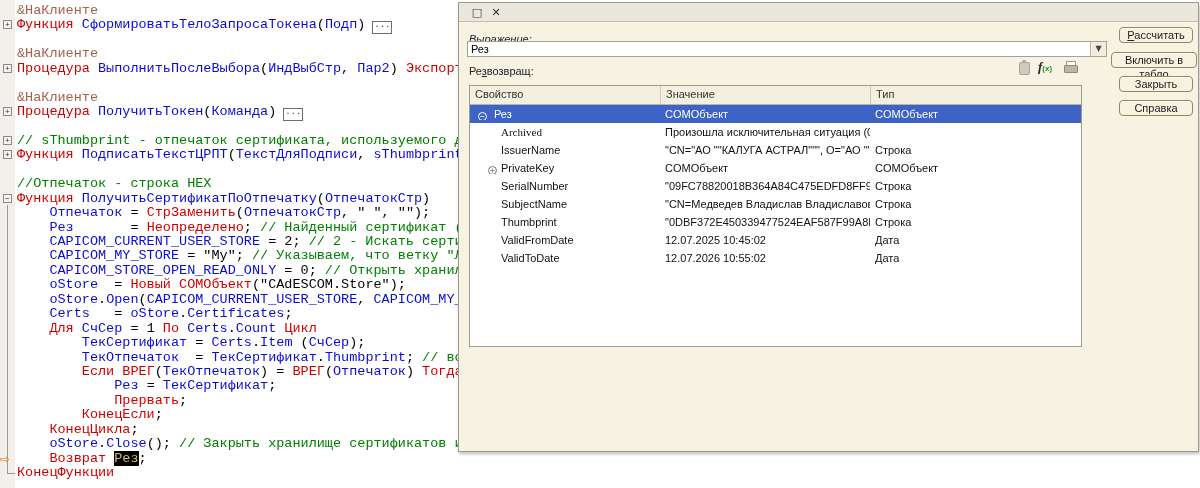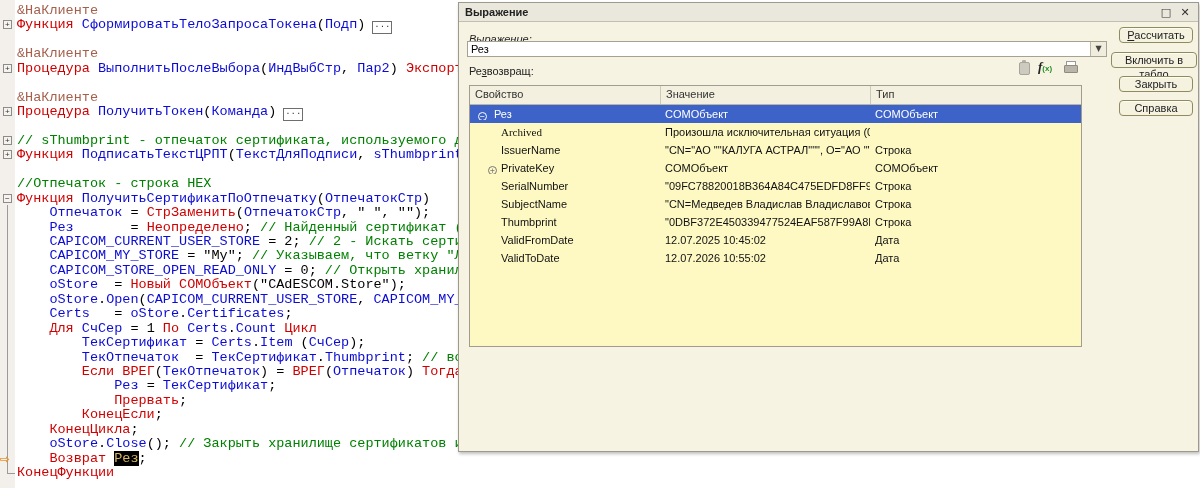--- a/index.html
+++ b/index.html
@@ -44,21 +44,21 @@
   .ico{position:relative;width:14px;height:14px;}
   #ico-clip-body{position:absolute;left:2px;top:2px;width:9px;height:11px;background:#CDCABF;
                  border:1px solid #A8A49A;border-radius:2px;}
   #ico-clip-tab{position:absolute;left:5px;top:0;width:4px;height:3px;background:#B5B1A6;border-radius:1px;}
   .fx-f{font:italic bold 13px/14px "Liberation Serif",serif;color:#222;}
   .fx-x{font:bold 8px/14px "Liberation Sans",sans-serif;color:#1F9025;}
   #ico-print-paper{position:absolute;left:3px;top:1px;width:8px;height:4px;background:#fff;border:1px solid #999;}
   #ico-print-body{position:absolute;left:1px;top:5px;width:12px;height:6px;background:#B9B5A8;
                   border:1px solid #8F8B80;border-radius:1px;}
   
-  #rtable{position:absolute;left:10px;top:82px;width:613px;height:262px;background:#fef9c3;
+  #rtable{position:absolute;left:10px;top:82px;width:613px;height:262px;background:#ffffff;
           border:1px solid #A09D90;box-sizing:border-box;overflow:hidden;}
   #thead{display:flex;height:19px;background:#F3F0DF;border-bottom:1px solid #B9B6A6;box-sizing:border-box;}
   .th{font-size:11px;color:#333;padding:2px 0 0 5px;box-sizing:border-box;overflow:hidden;white-space:nowrap;}
   .th+.th{border-left:1px solid #CCC9B8;}
   .th-prop{width:190px;} .th-val{width:210px;} .th-type{flex:1;}
   .trow{position:relative;display:flex;height:18px;align-items:center;font-size:11px;color:#111;}
   .trow.selected{background:#3E63C8;color:#fff;}
   .td{box-sizing:border-box;overflow:hidden;white-space:nowrap;padding-left:5px;}
   .td-prop{width:190px;position:relative;} .td-val{width:210px;} .td-type{flex:1;}
   .td-val.ralign{text-align:right;padding-right:8px;}
@@ -115,21 +115,20 @@
         <div class="cline"><span class="c-pl">        </span><span class="c-kw">КонецЕсли</span><span class="c-pl">;</span></div>
         <div class="cline"><span class="c-pl">    </span><span class="c-kw">КонецЦикла</span><span class="c-pl">;</span></div>
         <div class="cline"><span class="c-pl">    </span><span class="c-id">oStore</span><span class="c-pl">.</span><span class="c-id">Close</span><span class="c-pl">(); </span><span class="c-cm">// Закрыть хранилище сертификатов и осво</span></div>
         <div class="cline"><span class="dbg-arrow">⇨</span><span class="c-pl">    </span><span class="c-kw">Возврат </span><span class="c-sel">Рез</span><span class="c-pl">;</span></div>
         <div class="cline"><span class="c-kw">КонецФункции</span></div>
       </div>
   </div>
 
   <div id="dialog">
     <div id="titlebar">
-      <span id="title-text">Выражение</span>
       <span class="winbtn">□</span>
       <span class="winbtn">✕</span>
     </div>
 
     <div class="dlg-label" id="expr-label"><span></span><u>В</u><span>ыражение:</span></div>
 
     <div id="combo">
       <span id="combo-text">Рез</span>
       <span id="combo-btn">▼</span>
     </div>

